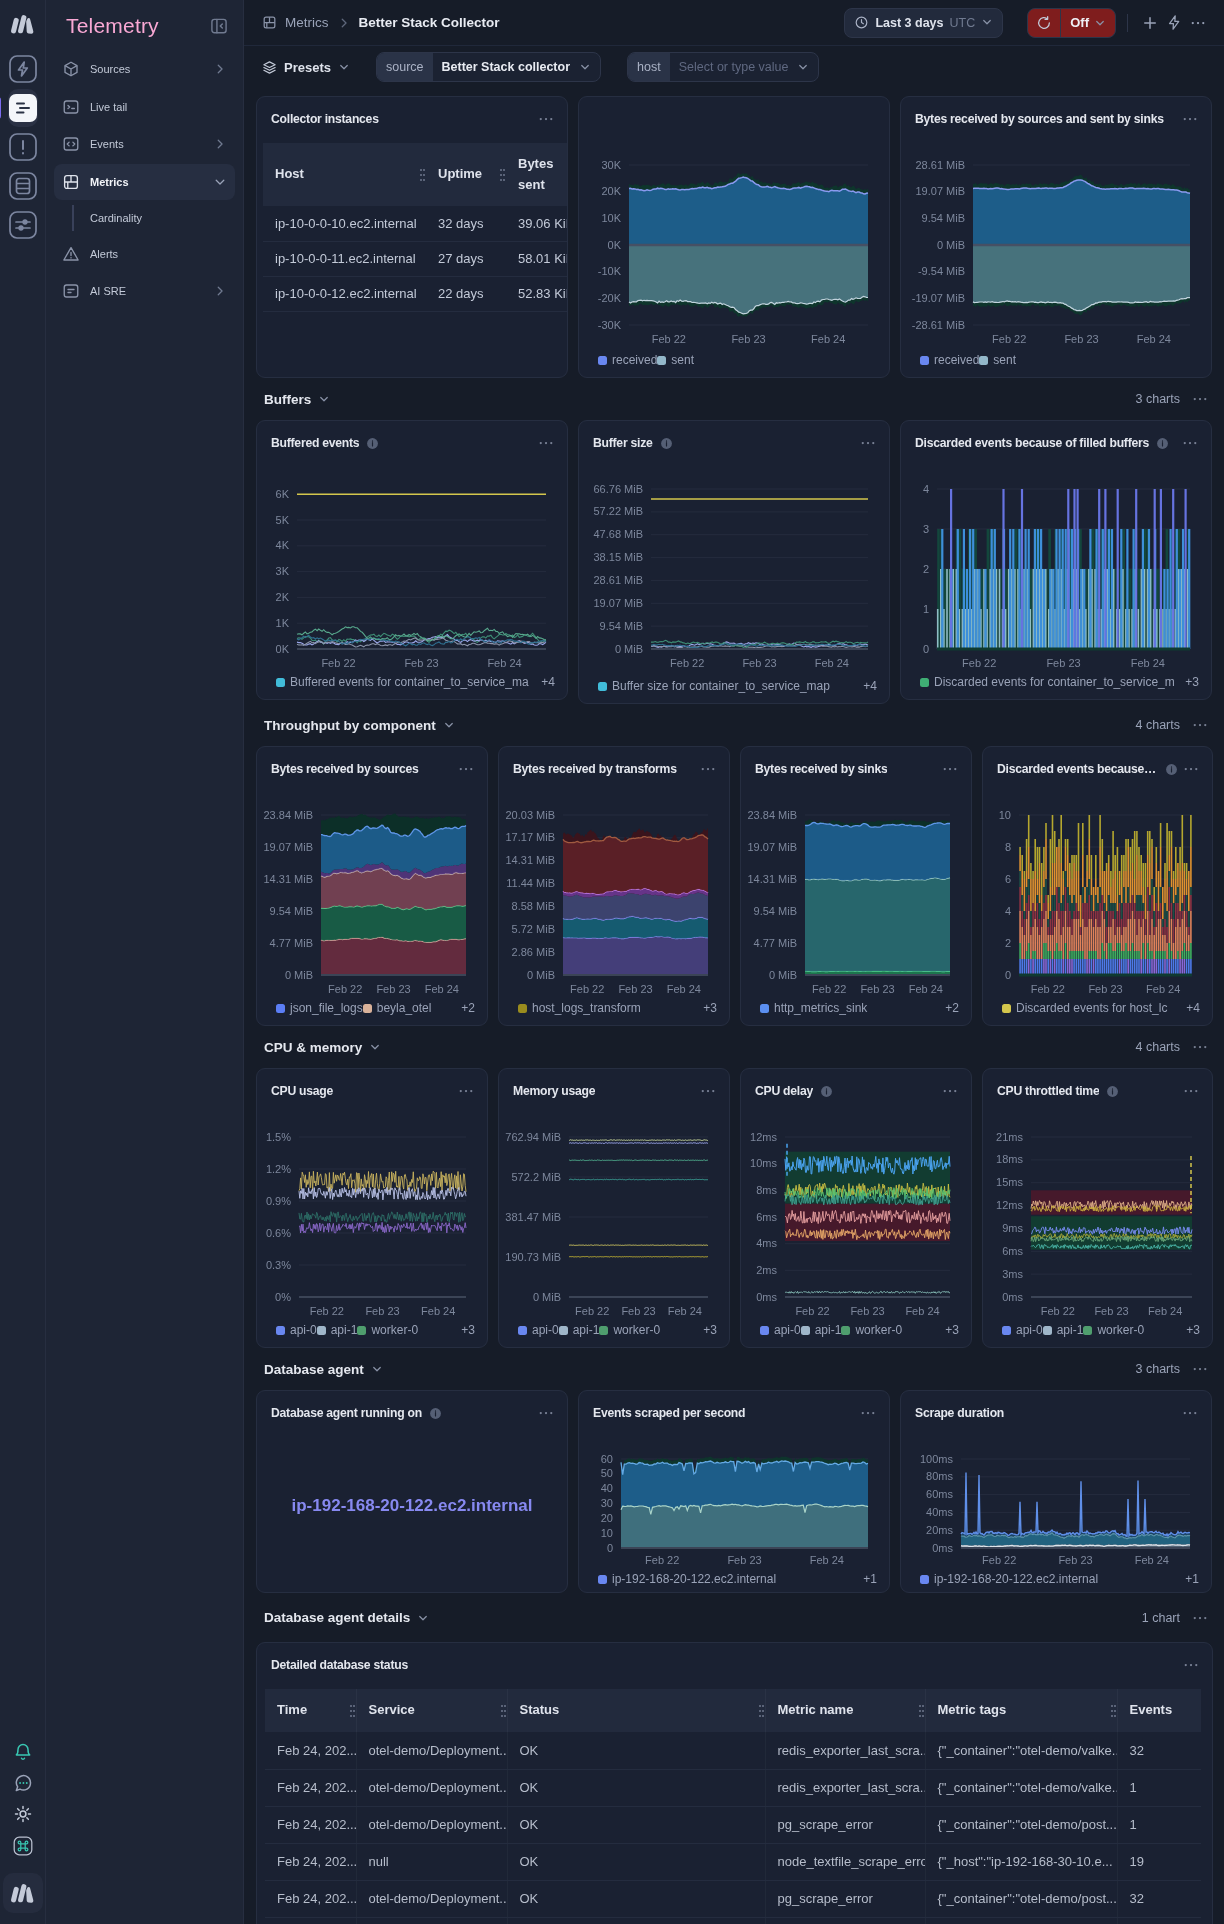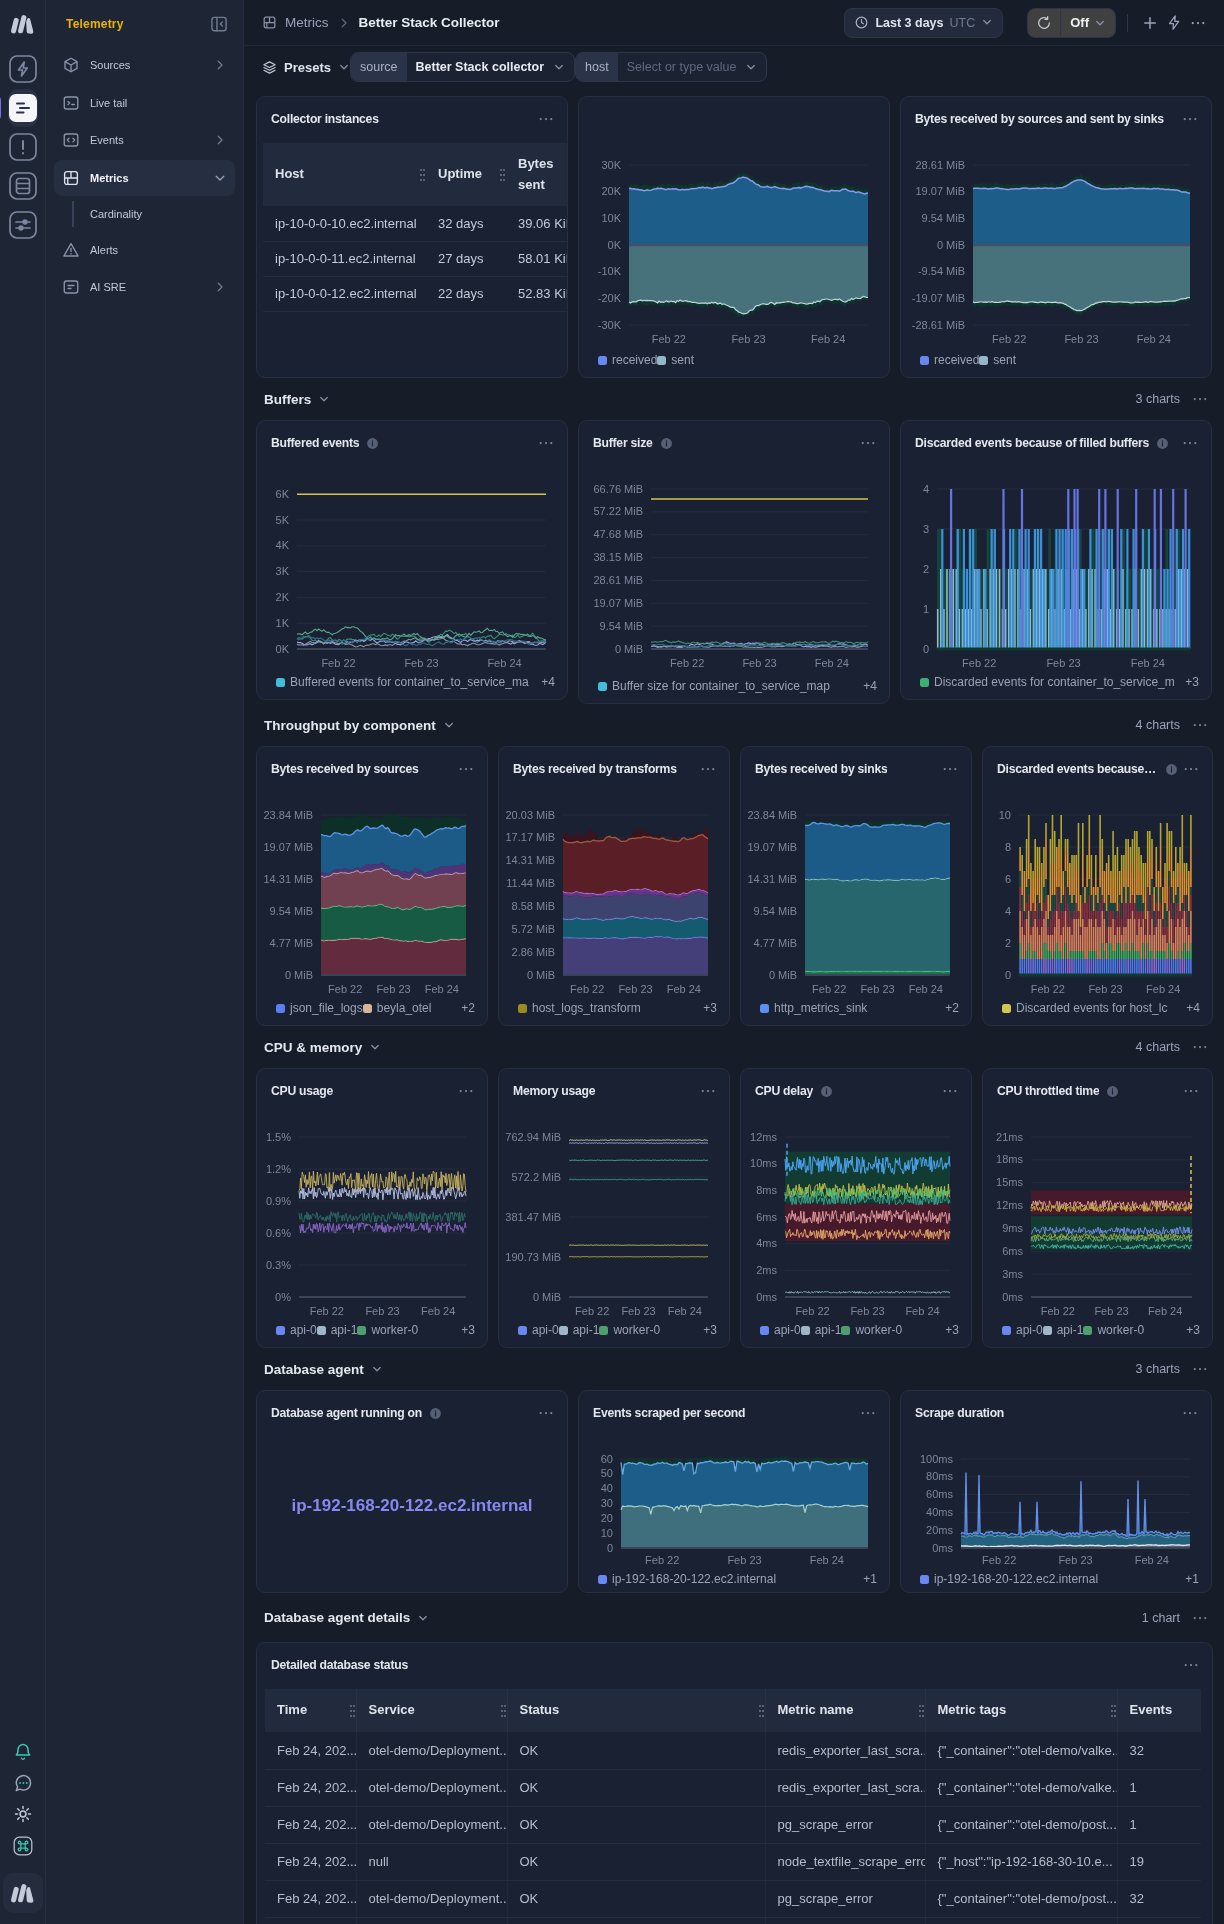--- a/index.html
+++ b/index.html
@@ -7,47 +7,47 @@
 .rlogo{margin-top:11px}
 .ricons{display:flex;flex-direction:column;align-items:center;gap:9px;margin-top:12px}
 .ric{width:30px;height:30px;display:flex;align-items:center;justify-content:center;position:relative}
 .ric.act .bar{position:absolute;left:-11px;top:4px;width:4px;height:22px;background:#7c6cf0;border-radius:0 3px 3px 0}
 .railActive{width:38px;height:38px;background:#2a3144;border-radius:10px;display:flex;align-items:center;justify-content:center}
 .rbottom{margin-top:auto;display:flex;flex-direction:column;align-items:center;gap:11px;padding-bottom:11px}
 .ric2{display:flex;align-items:center;justify-content:center}
 .blogo{width:40px;height:40px;background:#252c3e;border-radius:10px;margin-top:5px}
 #nav{width:198px;background:#1e2535;border-right:1px solid #272e40;flex-shrink:0;padding:0 8px}
 .nhead{display:flex;align-items:center;justify-content:space-between;padding:14px 6px 0 12px}
-.ntitle{font-size:12px;font-weight:700;color:#eab308;letter-spacing:.2px}
+.ntitle{font-size:21px;font-weight:400;color:#f9a8d4;letter-spacing:.2px}
 .nitems{margin-top:13px}
 .nitem{display:flex;align-items:center;height:36px;padding:0 8px 0 8px;border-radius:8px;margin:1.5px 0}
 .nitem.sel{background:#262e41}
 .nic{width:18px;height:18px;margin-right:10px;display:flex;align-items:center}
 .nlab{font-size:11px;color:#c3cad8}
 .nlab.w{color:#f2f4f8;font-weight:600}
 .nchev{margin-left:auto;display:flex;align-items:center}
 .nsub{display:flex;align-items:center;height:32px;margin:2px 0}
 .vline{width:2px;height:26px;background:#39415a;margin-left:18px;margin-right:16px}
 #main{flex:1;display:flex;flex-direction:column;min-width:0}
 #hdr{height:46px;flex-shrink:0;display:flex;align-items:center;justify-content:space-between;padding:0 14px 0 18px;border-bottom:1px solid #20283a}
 .bc{display:flex;align-items:center;gap:8px}
 .bc1{font-size:13.5px;color:#9aa3b8}
 .bcsep{display:flex;opacity:.8}
 .bc2{font-size:13.5px;font-weight:600;color:#e8ebf2}
 .hright{display:flex;align-items:center}
 .hbtn{display:flex;align-items:center;height:30px;white-space:nowrap;padding:4px 9px;background:#222a3c;border:1px solid #2d3549;border-radius:8px;gap:6px;margin-right:24px}
 .hb1{font-size:12.5px;font-weight:600;color:#dfe3ec}
 .hb2{font-size:12.5px;color:#707a90}
-.hgroup{display:flex;align-items:center;height:30px;background:#404040;border:1px solid #2d3549;border-radius:8px}
+.hgroup{display:flex;align-items:center;height:30px;background:#7f1d1d;border:1px solid #2d3549;border-radius:8px}
 .hseg{display:flex;align-items:center;padding:0 8px;gap:5px}.hseg.off{padding:0 9px}
 .hseg b{font-size:13px;color:#eef0f5}
 .hsep{width:1px;height:30px;background:#2d3549}
 .hdiv{width:1px;height:18px;background:#2d3549;margin:0 10px 0 11px}
 .hic{display:flex;align-items:center;justify-content:center;width:24px;height:26px}
-#fbar{height:42px;flex-shrink:0;display:flex;align-items:center;gap:0;padding:0 14px 0 18px}
+#fbar{height:42px;flex-shrink:0;display:flex;align-items:center;gap:26px;padding:0 14px 0 18px}
 .presets{display:flex;align-items:center;gap:7px;font-size:13px;font-weight:600;color:#dfe3ec}
 .pill{display:flex;align-items:center;height:30px;border:1px solid #2d3549;border-radius:8px;overflow:hidden;background:#1b2232}
 .ptag{display:flex;align-items:center;height:100%;padding:0 9px;background:#2a3347;font-size:12.5px;color:#aab2c5}
 .pval{font-size:12.5px;font-weight:600;color:#e8ebf2;padding:0 9px}
 .pph{font-size:12.5px;color:#5f6880;padding:0 9px}
 .pchev{padding-right:9px;display:flex}
 #content{padding:8px 11px 0 12px;flex-shrink:0}
 .crow{display:flex;gap:10px;margin-bottom:0}
 .card{background:#1a2132;border:1px solid #262e41;border-radius:9px;position:relative;flex-shrink:0;overflow:hidden}
 .card.c4{width:232px;height:280px}

